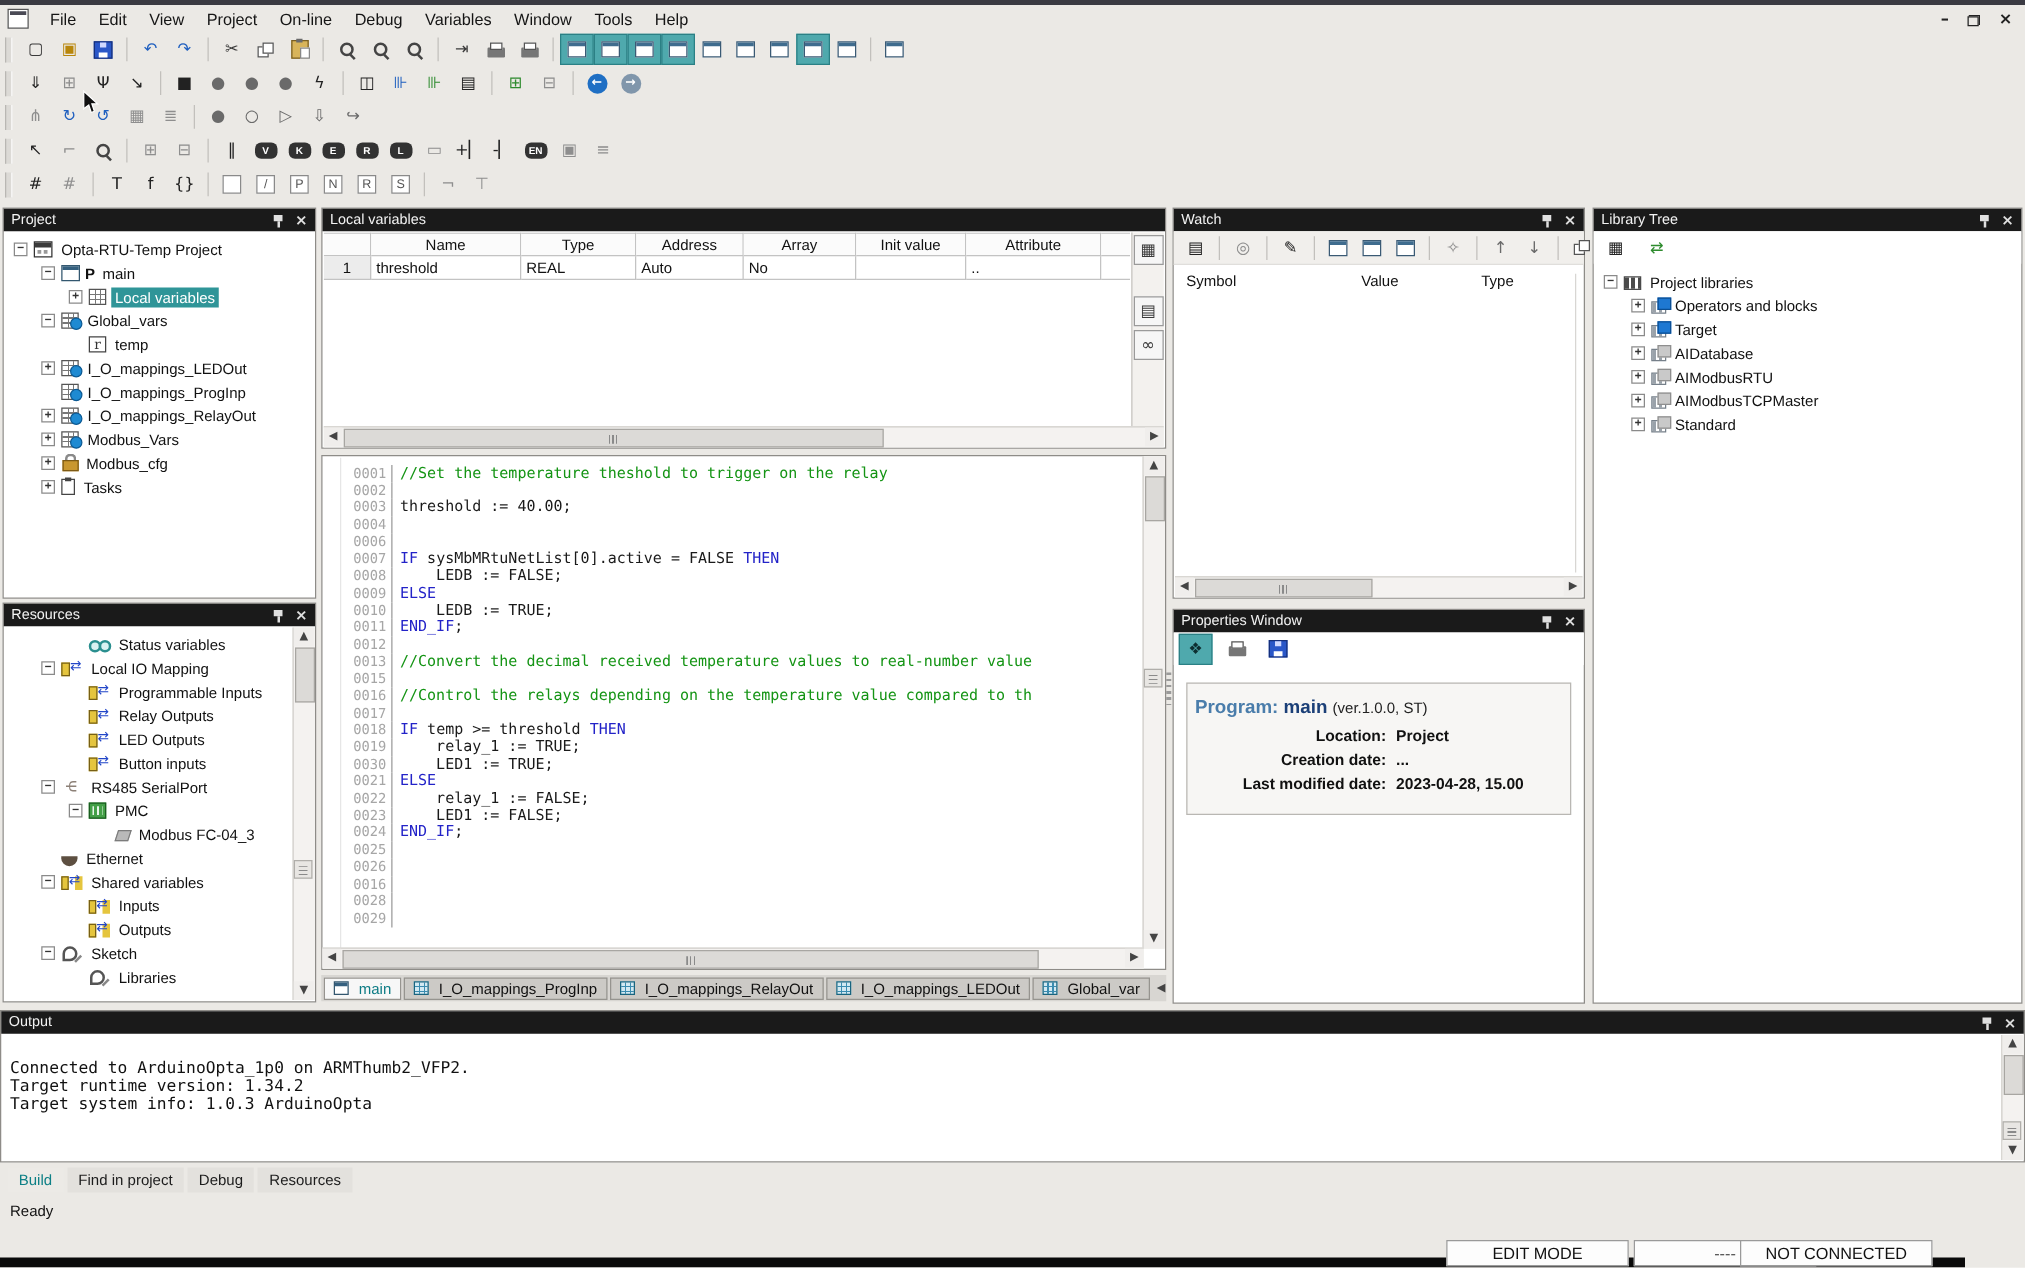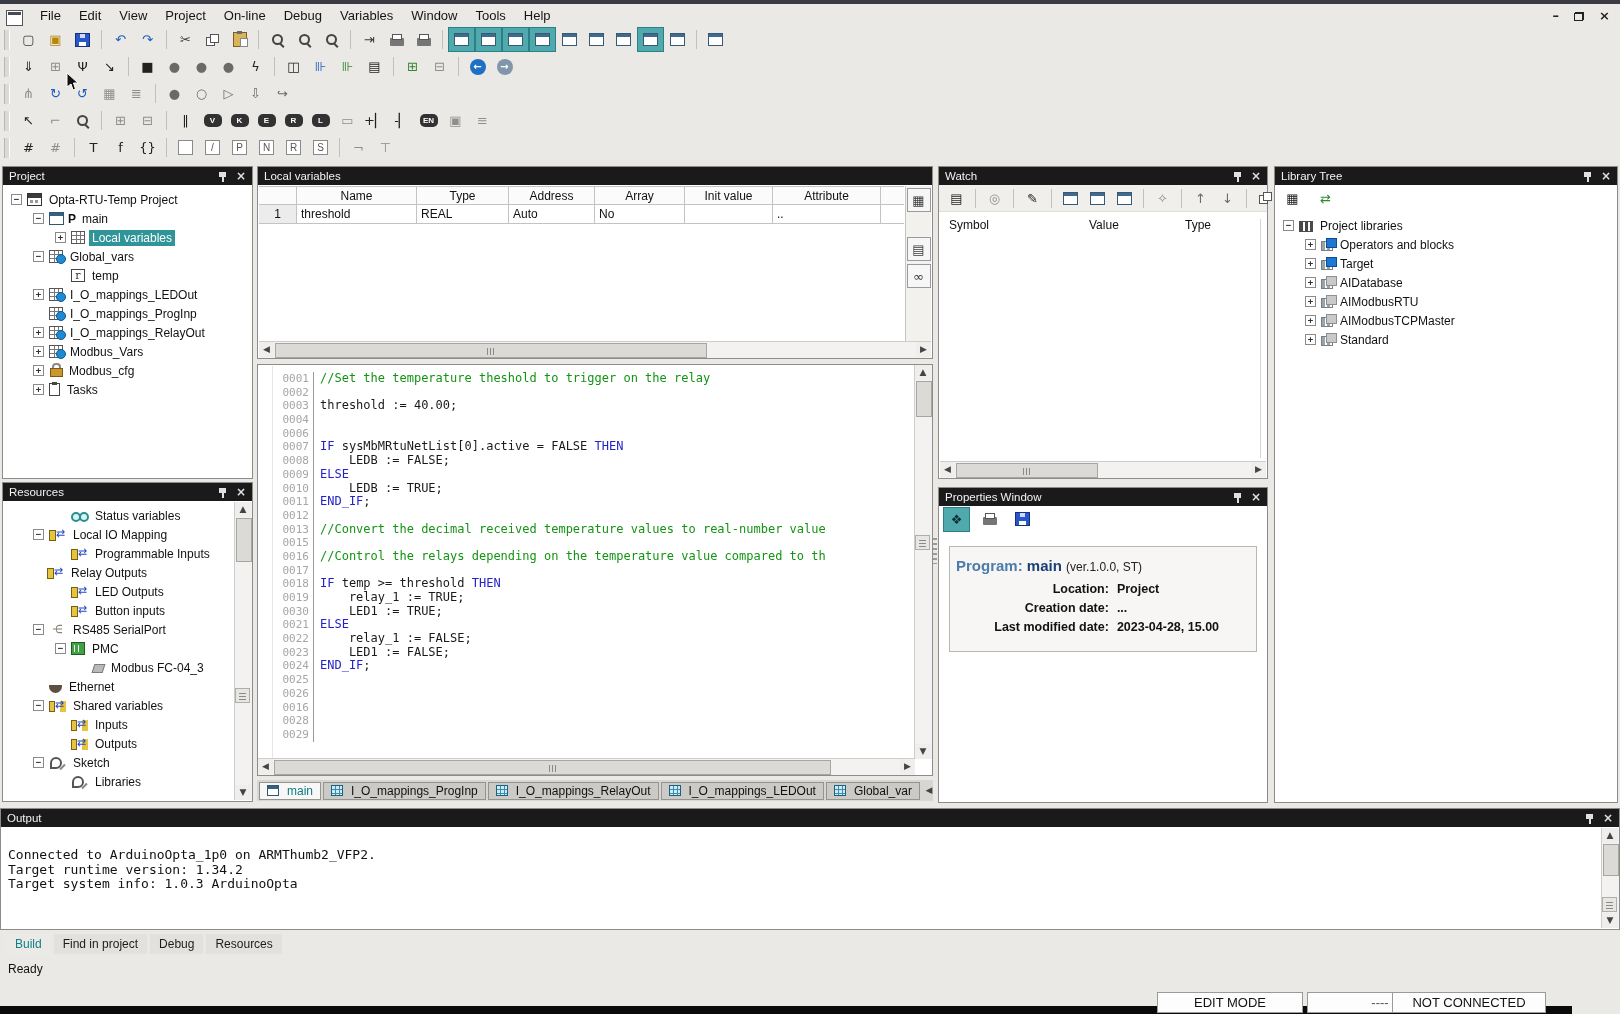--- a/index.html
+++ b/index.html
@@ -1,19 +1,19 @@
 <!DOCTYPE html>
 <html><head>
 <meta charset="utf-8">
 <style>
   html,body{margin:0;padding:0}
   .screen{position:relative;width:1620px;height:1014px;background:#ebe9e5;font-family:"Liberation Sans",sans-serif;overflow:hidden;color:#111}
   .top-strip{position:absolute;left:0;top:0;width:100%;height:4px;background:#3a3a42}
   
-  .menubar{position:absolute;left:0;top:4px;width:100%;height:22px;display:flex;align-items:flex-end;padding-left:6px;box-sizing:border-box}
+  .menubar{position:absolute;left:0;top:4px;width:100%;height:22px;display:flex;align-items:center;padding-left:6px;box-sizing:border-box}
   .appicon{width:15px;height:14px;border:1px solid #555;background:#fff;margin-right:8px;position:relative;flex:none}
   .appicon::before{content:"";position:absolute;left:1px;top:1px;right:1px;height:3px;background:#4a4a55}
   .menu-item{padding:3px 9px;font-size:13px;color:#151515;cursor:default}
   .winctl{position:absolute;right:10px;top:2px;height:20px;display:flex;align-items:center;gap:15px}
   .winglyph{font:bold 13px/14px "DejaVu Sans",sans-serif;color:#222}
   .win-restore{width:10px;height:9px;position:relative;display:inline-block}
   .win-restore::before{content:"";position:absolute;right:0;top:0;width:7px;height:6px;border:1px solid #222;background:#ebe9e5}
   .win-restore::after{content:"";position:absolute;left:0;bottom:0;width:7px;height:6px;border:1px solid #222;background:#ebe9e5}
   
   .toolbars{position:absolute;left:0;top:26px;width:100%}
@@ -563,21 +563,21 @@
         <div class="trow" style="padding-left: 30px;">
           <span class="exp">−</span>
           <span class="tic tic-io"></span>
           <span class="tlabel">Local IO Mapping</span>
         </div>
         <div class="trow" style="padding-left: 52px;">
           <span class="exp hid"></span>
           <span class="tic tic-io"></span>
           <span class="tlabel">Programmable Inputs</span>
         </div>
-        <div class="trow" style="padding-left: 28px;">
+        <div class="trow" style="padding-left: 52px;">
           <span class="exp hid"></span>
           <span class="tic tic-io"></span>
           <span class="tlabel">Relay Outputs</span>
         </div>
         <div class="trow" style="padding-left: 52px;">
           <span class="exp hid"></span>
           <span class="tic tic-io"></span>
           <span class="tlabel">LED Outputs</span>
         </div>
         <div class="trow" style="padding-left: 52px;">

